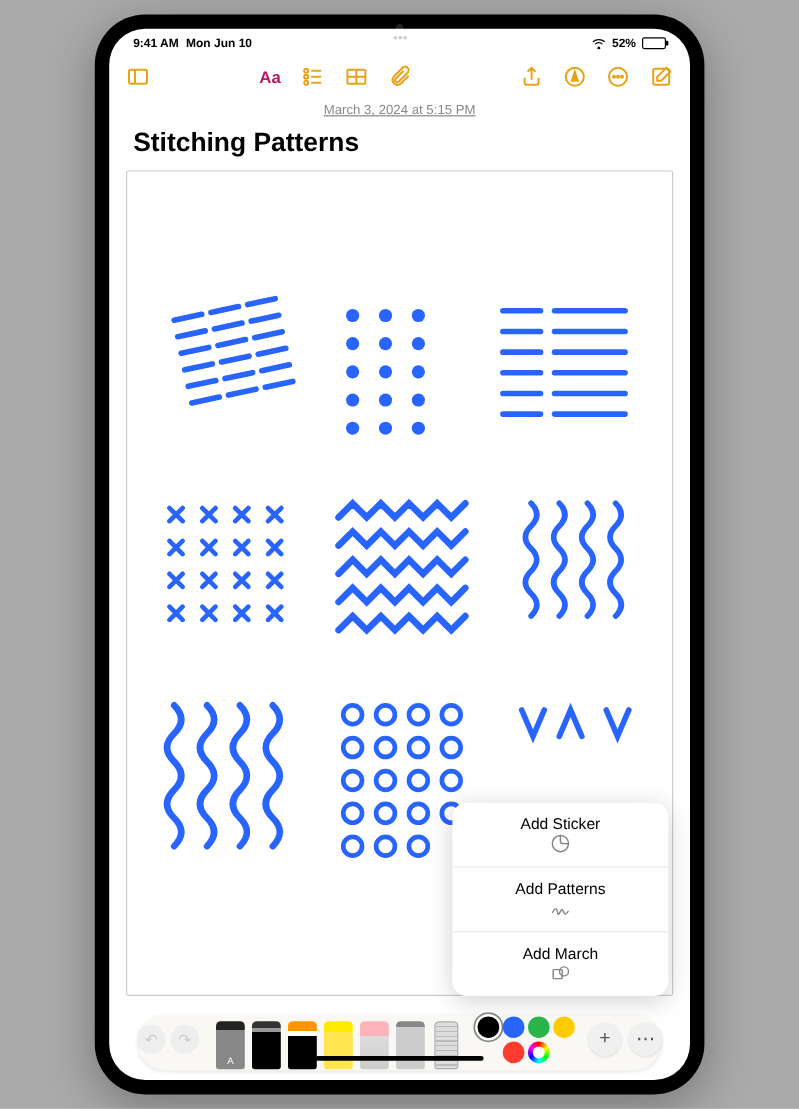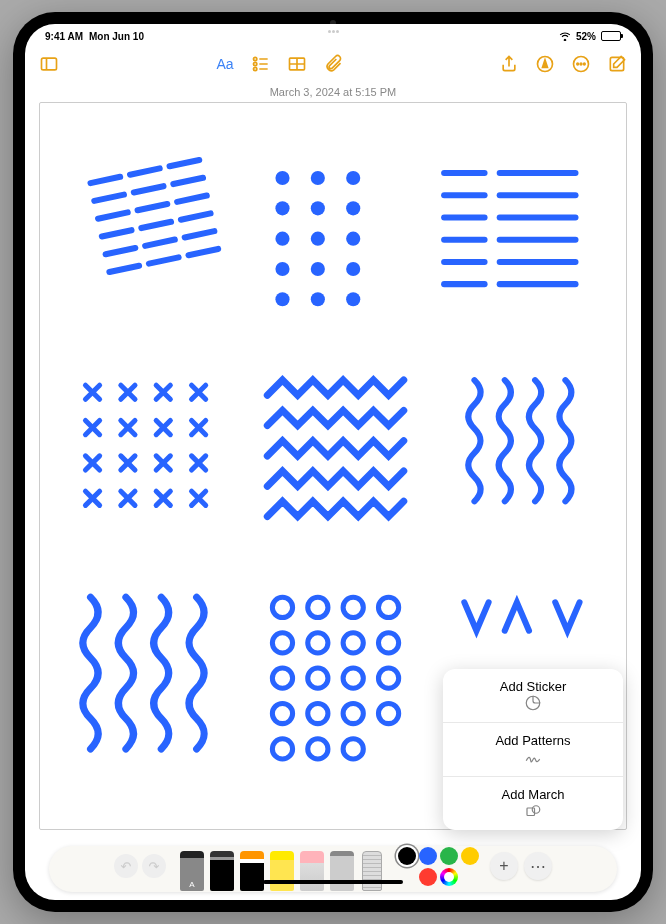--- a/index.html
+++ b/index.html
@@ -1,31 +1,31 @@
 <!DOCTYPE html>
 <html><head>
 <meta charset="utf-8">
 <style>
 * { margin: 0; padding: 0; box-sizing: border-box; }
 body { font-family: -apple-system, BlinkMacSystemFont, sans-serif; background: #aaa; display: flex; justify-content: center; align-items: center; height: 924px; width: 666px; }
-.device { width: 640px; height: 900px; background: #000; border-radius: 42px; padding: 12px; position: relative; box-shadow: 0 10px 40px rgba(0,0,0,0.3); }
+.device { width: 508px; height: 900px; background: #000; border-radius: 42px; padding: 12px; position: relative; box-shadow: 0 10px 40px rgba(0,0,0,0.3); }
 .screen { width: 100%; height: 100%; background: #fff; border-radius: 30px; overflow: hidden; position: relative; display: flex; flex-direction: column; }
 .status-bar { height: 22px; display: flex; justify-content: space-between; align-items: center; padding: 2px 20px 0; font-size: 10px; font-weight: 600; }
 .status-left { display: flex; gap: 6px; align-items: center; }
 .status-right { display: flex; gap: 5px; align-items: center; }
 .battery-icon { width: 20px; height: 10px; border: 1px solid #000; border-radius: 2px; position: relative; display: inline-block; }
 .battery-icon::after { content: ''; position: absolute; right: -3px; top: 2px; width: 2px; height: 4px; background: #000; border-radius: 0 1px 1px 0; }
 .battery-fill { background: #000; height: 100%; width: 100%; border-radius: 1px; }
 .wifi-icon { width: 12px; height: 10px; }
 .camera { position: absolute; top: 8px; left: 50%; transform: translateX(-50%); width: 6px; height: 6px; background: #222; border-radius: 50%; }
 .toolbar { height: 36px; display: flex; justify-content: space-between; align-items: center; padding: 0 14px; }
 .toolbar-left, .toolbar-right, .toolbar-center { display: flex; gap: 16px; align-items: center; }
 .tb-btn { width: 20px; height: 20px; color: #e8a217; display: flex; align-items: center; justify-content: center; cursor: pointer; }
 .tb-btn svg { width: 100%; height: 100%; }
-.date-line { text-align: center; font-size: 11px; color: #888; padding: 4px 0; }
+.date-line { text-align: center; font-size: 11px; color: #888; padding: 4px 0; text-decoration: underline; }
 .title { font-size: 22px; font-weight: 700; padding: 4px 20px 10px; }
 .canvas { flex: 1; margin: 0 14px 8px; border: 1px solid #ccc; background: #fff; position: relative; overflow: hidden; border-radius: 2px; }
 .canvas svg { width: 100%; height: 100%; }
 .popup { position: absolute; right: 18px; bottom: 70px; background: #fff; border-radius: 12px; box-shadow: 0 4px 20px rgba(0,0,0,0.18); width: 180px; overflow: hidden; }
 .popup-item { display: flex; justify-content: space-between; align-items: center; padding: 10px 14px; font-size: 13px; border-bottom: 0.5px solid #e8e8e8; cursor: pointer; flex-direction: column; }
 .popup-item:last-child { border-bottom: none; }
 .popup-item-icon { width: 18px; height: 18px; opacity: 0.6; }
 .tool-palette { height: 62px; display: flex; align-items: center; justify-content: center; padding: 0 12px 6px; gap: 8px; position: relative; }
 .palette-bg { position: absolute; left: 24px; right: 24px; top: 8px; height: 46px; background: #f9f8f4; border-radius: 24px; box-shadow: 0 1px 4px rgba(0,0,0,0.12); }
 .history-btns { position: relative; display: flex; gap: 4px; margin-right: 4px; }
@@ -84,21 +84,21 @@
     <div class="toolbar">
       <div class="toolbar-left">
         <div class="tb-btn">
           <svg viewBox="0 0 24 24" fill="none" stroke="currentColor" stroke-width="2">
               <rect x="3" y="5" width="18" height="14" rx="2"></rect>
               <line x1="9" y1="5" x2="9" y2="19"></line>
             </svg>
         </div>
       </div>
       <div class="toolbar-center">
-        <div class="tb-btn" style="color:#3b82f6; font-size:14px; font-weight:400;">
+        <div class="tb-btn" style="color:#be185d; font-size:14px; font-weight:700;">
             <span>Aa</span>
           </div>
         <div class="tb-btn">
             <svg viewBox="0 0 24 24" fill="none" stroke="currentColor" stroke-width="2">
               <circle cx="5" cy="6" r="2"></circle>
               <line x1="10" y1="6" x2="20" y2="6"></line>
               <circle cx="5" cy="12" r="2"></circle>
               <line x1="10" y1="12" x2="20" y2="12"></line>
               <circle cx="5" cy="18" r="2"></circle>
               <line x1="10" y1="18" x2="20" y2="18"></line>
@@ -141,20 +141,21 @@
             <svg viewBox="0 0 24 24" fill="none" stroke="currentColor" stroke-width="2">
               <rect x="4" y="4" width="16" height="16" rx="2"></rect>
               <path d="M17 3l4 4-9 9H8v-4z"></path>
             </svg>
           </div>
       </div>
     </div>
 
     <div class="date-line">March 3, 2024 at 5:15 PM</div>
 
+    <div class="title">Stitching Patterns</div>
 
     <div class="canvas">
       <svg viewBox="0 0 580 620">
         <g stroke="#2864ff" stroke-width="6" stroke-linecap="round" fill="none">
 
           <g transform="translate(50,30) rotate(-12)">
             <line x1="0" y1="0" x2="30" y2="0"></line>
               <line x1="40" y1="0" x2="70" y2="0"></line>
               <line x1="80" y1="0" x2="110" y2="0"></line>
             <line x1="0" y1="18" x2="30" y2="18"></line>

